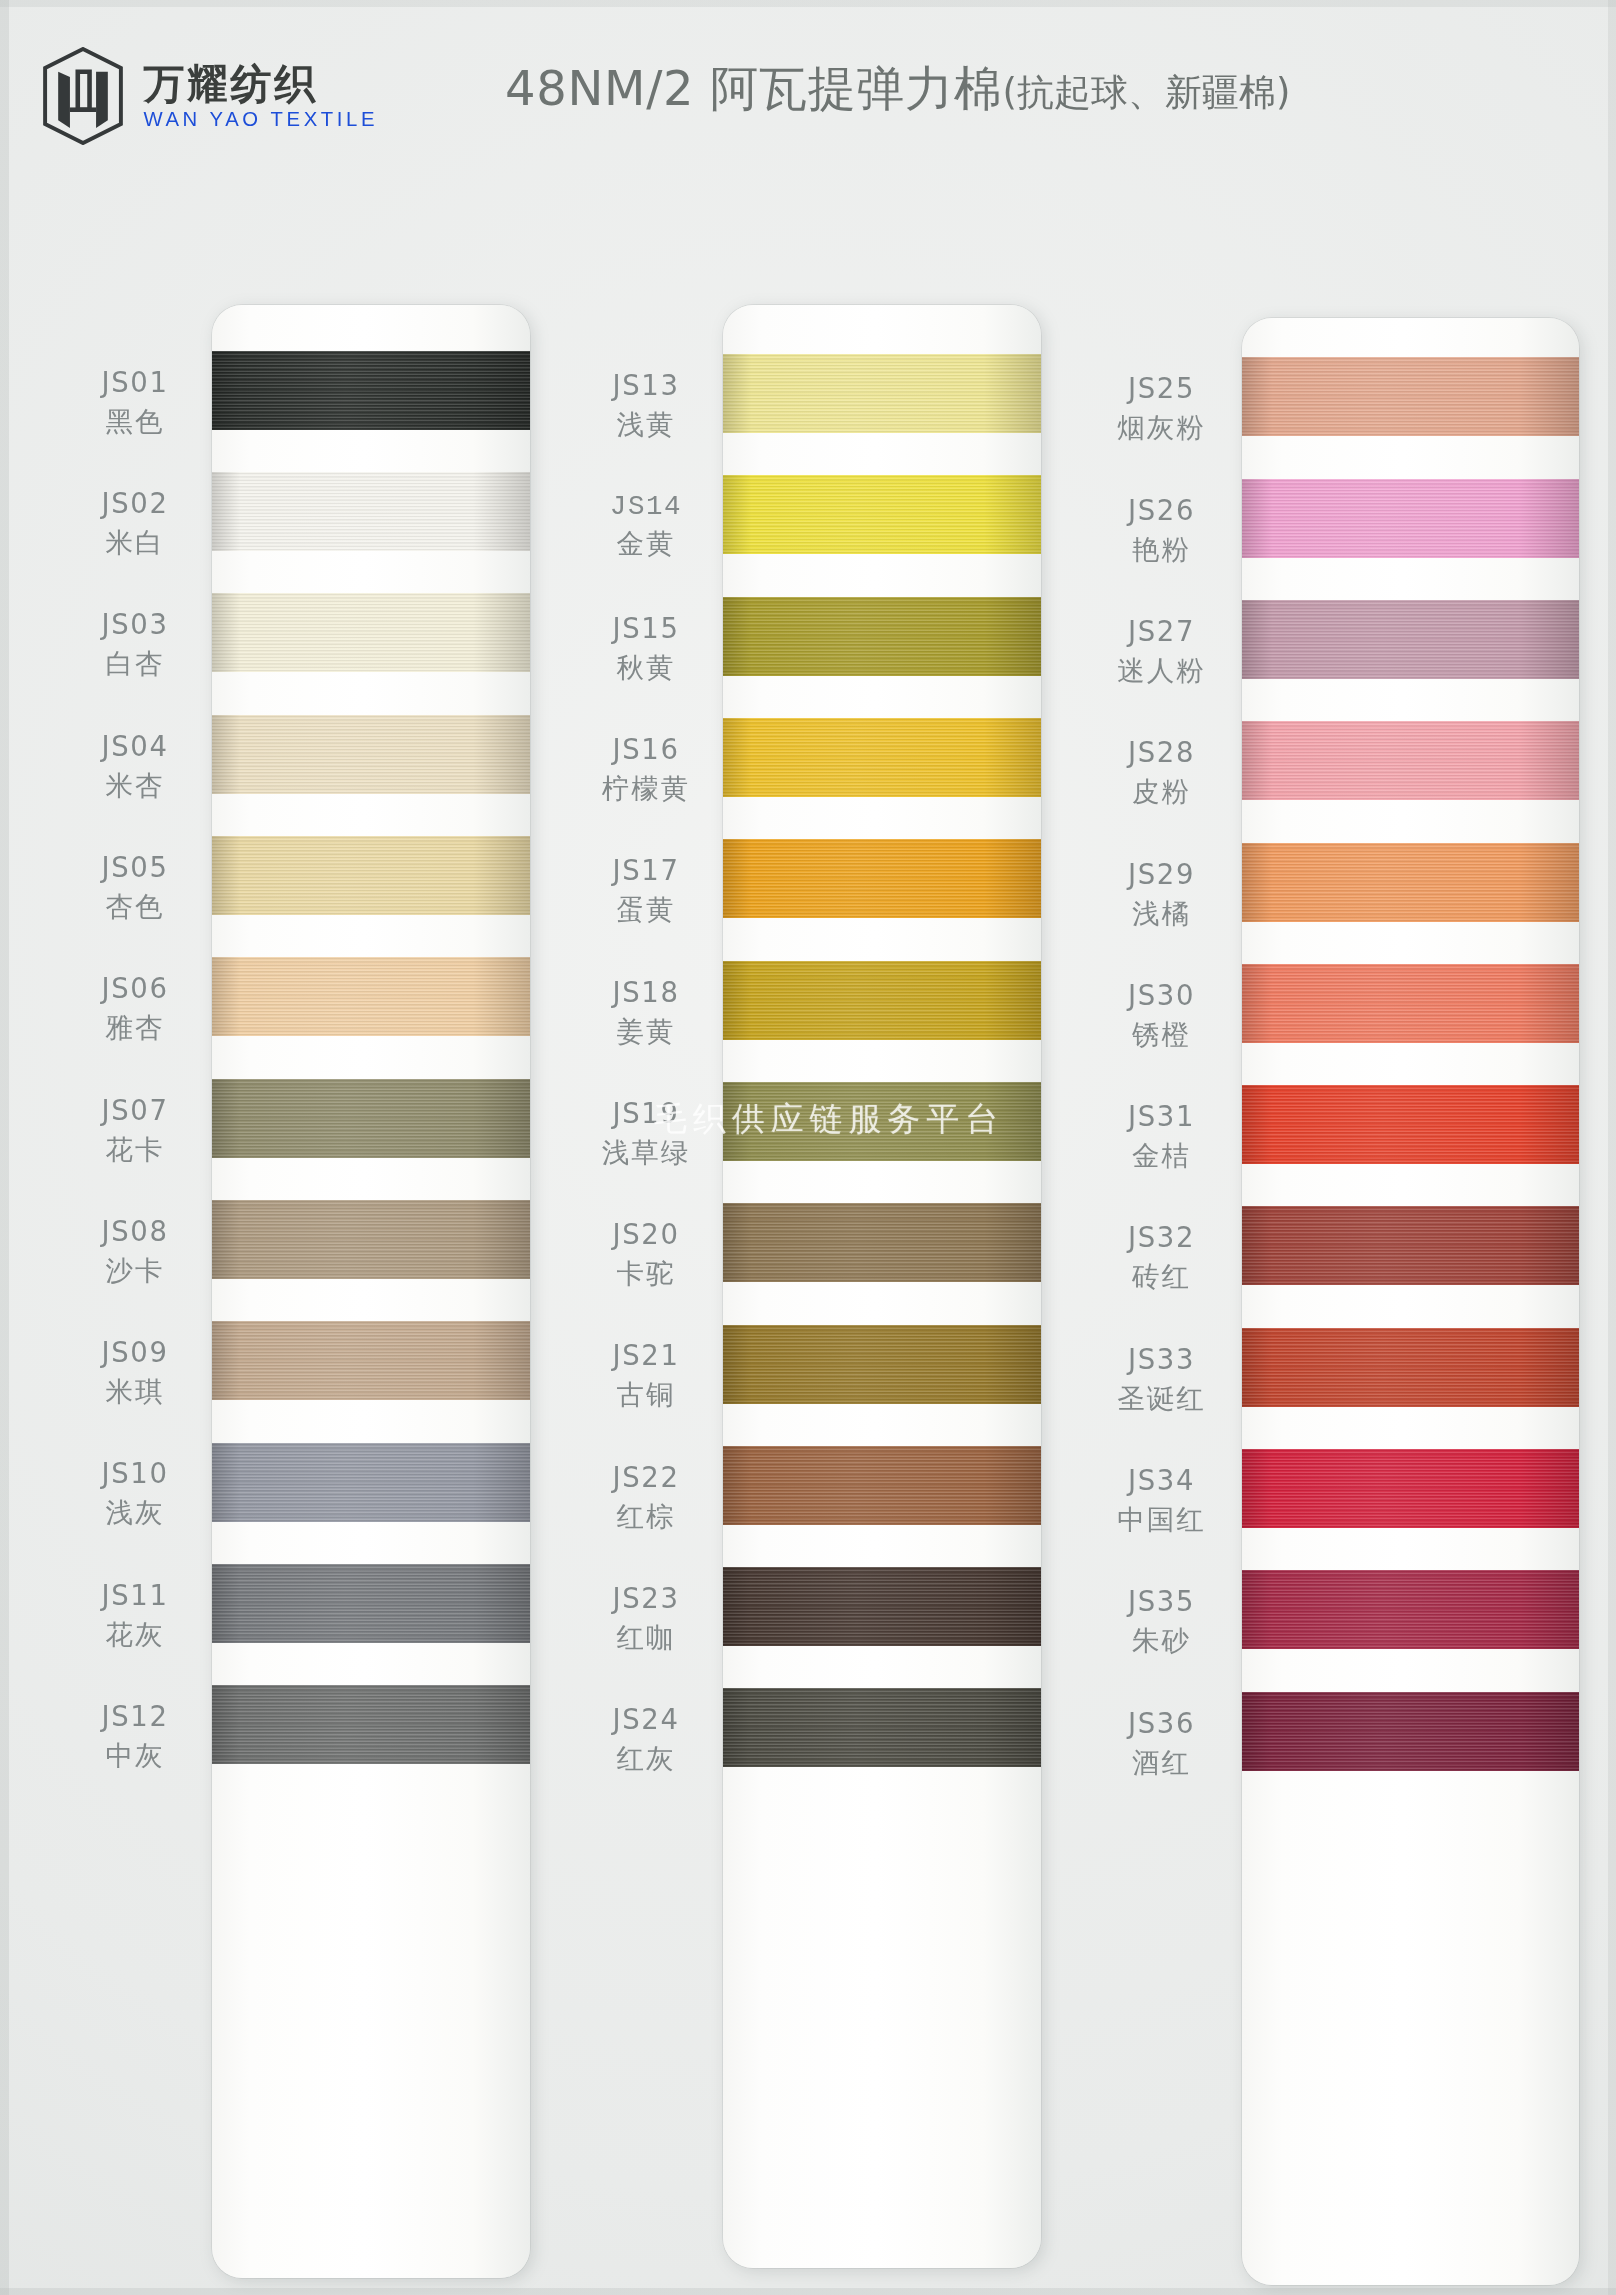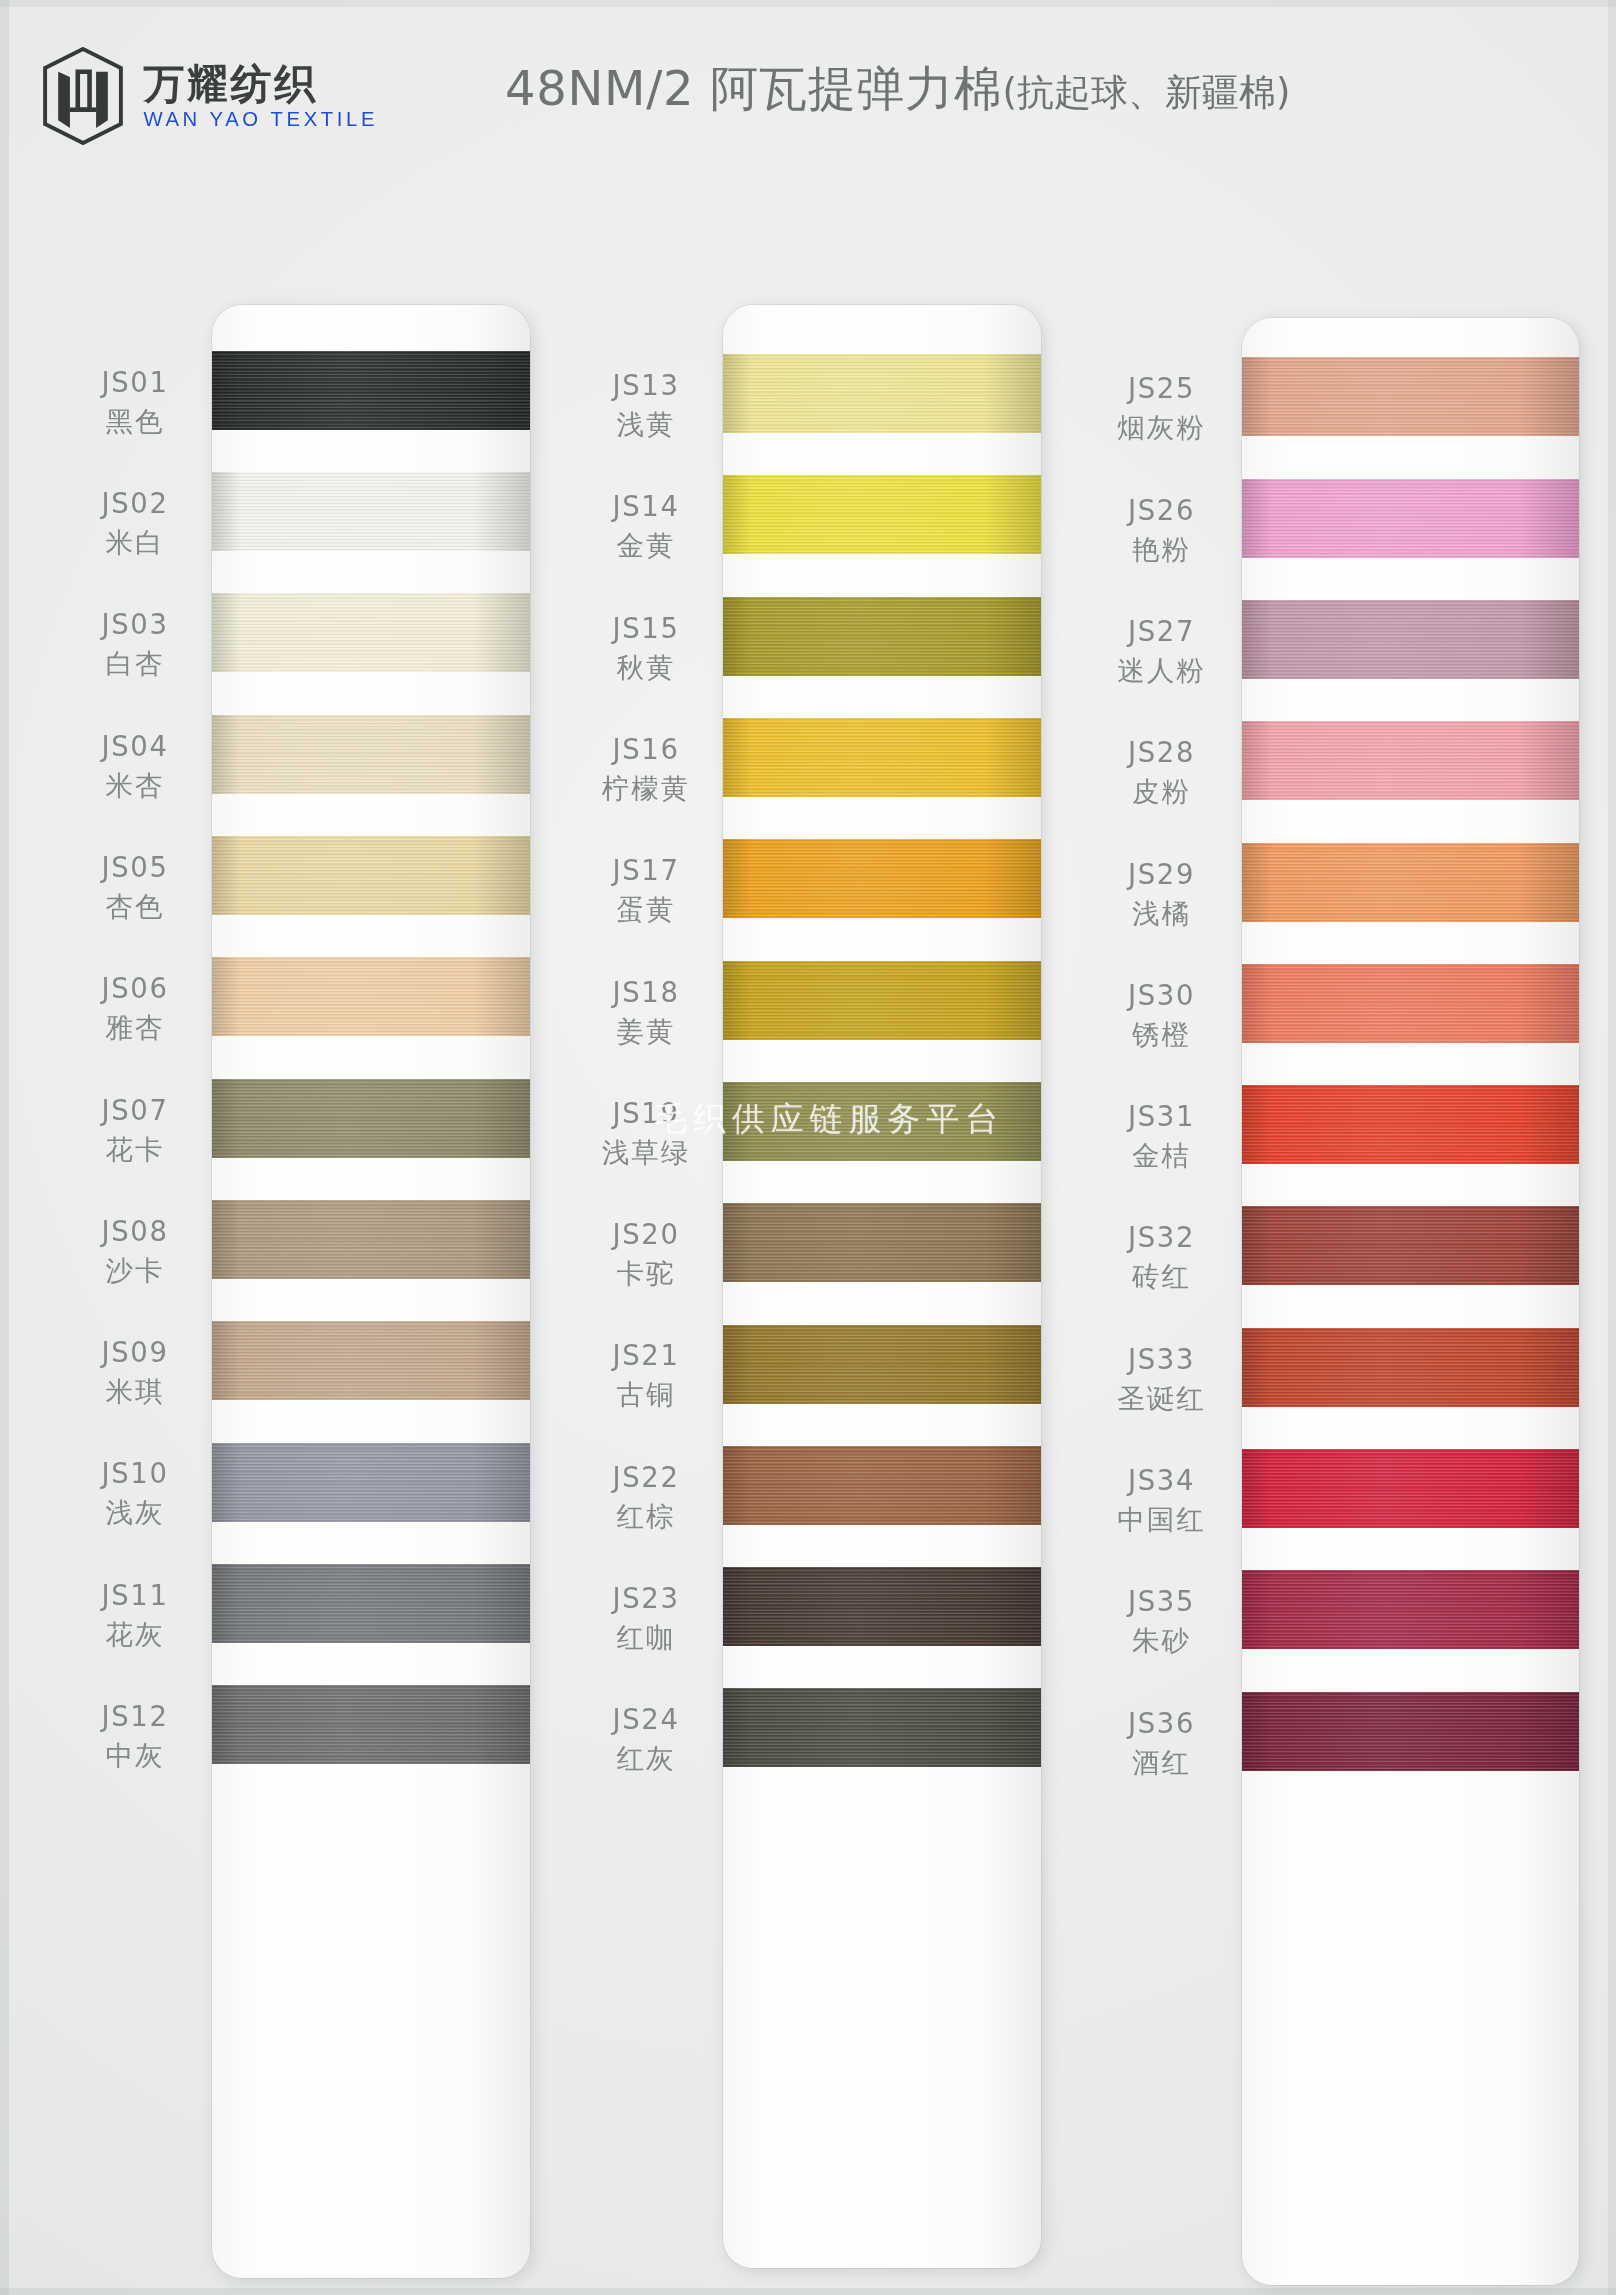--- a/index.html
+++ b/index.html
@@ -226,21 +226,21 @@
         </div>
     </div>
   </div>
 
   <div class="column col-1">
     <div class="labels">
         <div class="label" style="top: 156px;">
           <div class="code">JS13</div>
           <div class="name">浅黄</div>
         </div>
-        <div class="label" style="top: 277px;">
+        <div class="label" style="top: 277px; font-family: Liberation Mono, monospace;">
           <div class="code">JS14</div>
           <div class="name">金黄</div>
         </div>
         <div class="label" style="top: 399px;">
           <div class="code">JS15</div>
           <div class="name">秋黄</div>
         </div>
         <div class="label" style="top: 520px;">
           <div class="code">JS16</div>
           <div class="name">柠檬黄</div>

